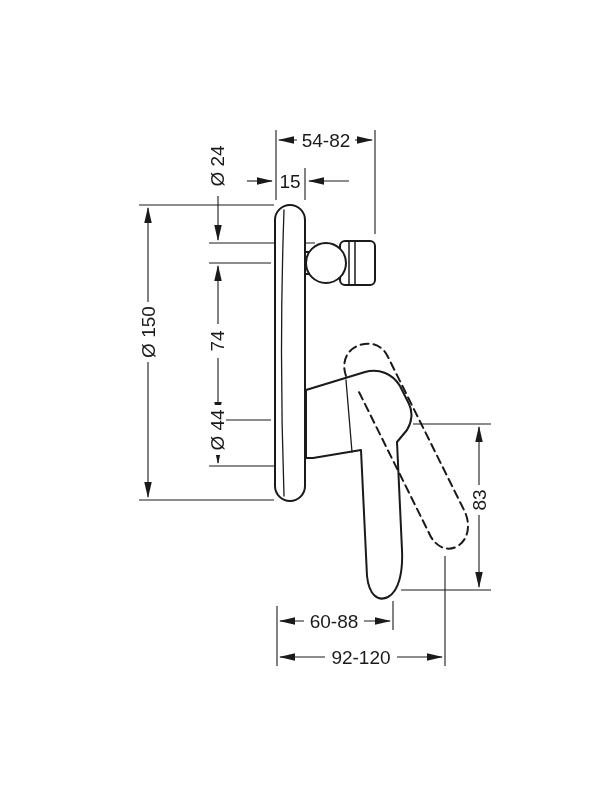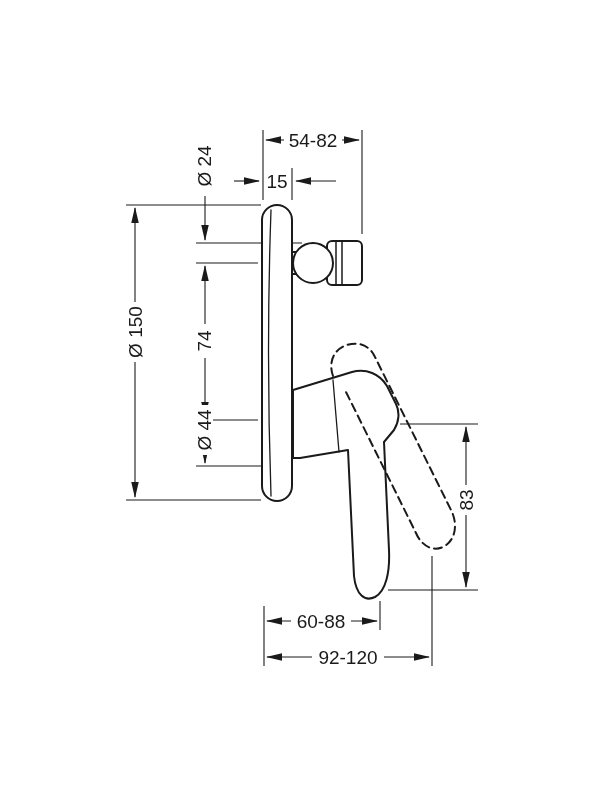--- a/index.html
+++ b/index.html
@@ -2,20 +2,21 @@
 <html><head>
 <meta charset="utf-8">
 <style>
   html,body{margin:0;padding:0;background:#ffffff;}
   .stage{
     position:relative;
     width:528px;height:800px;
     background:#ffffff;
     overflow:hidden;
     font-family:"Liberation Sans", sans-serif;
+    margin-left:13px;
   }
   svg text{
     font-family:"Liberation Sans", sans-serif;
     font-size:19px;
     fill:#1a1a1a;
   }
 </style>
 </head>
 <body>
 

